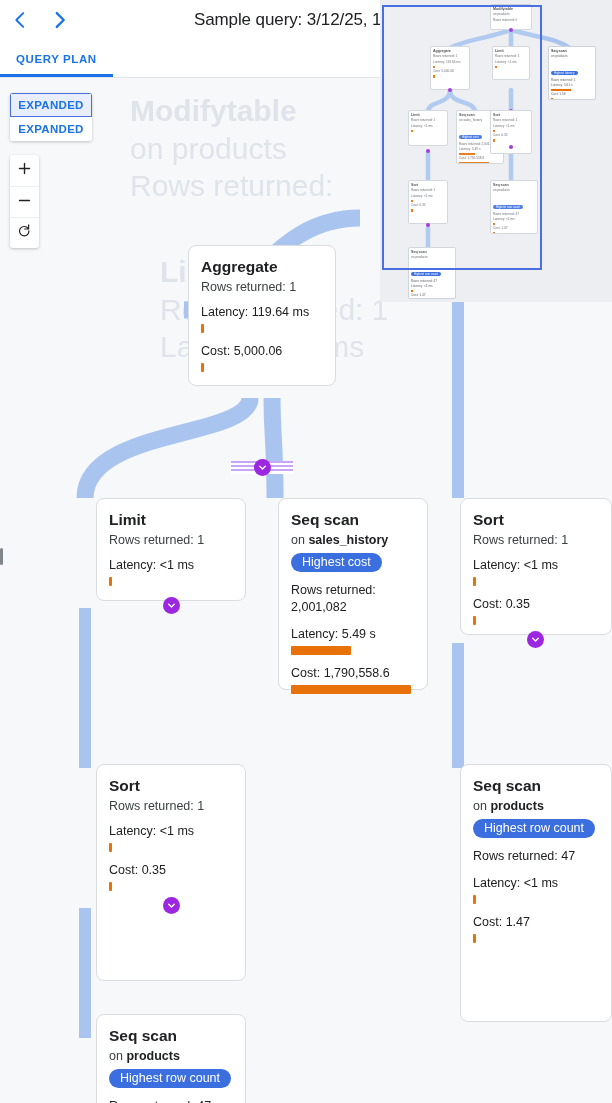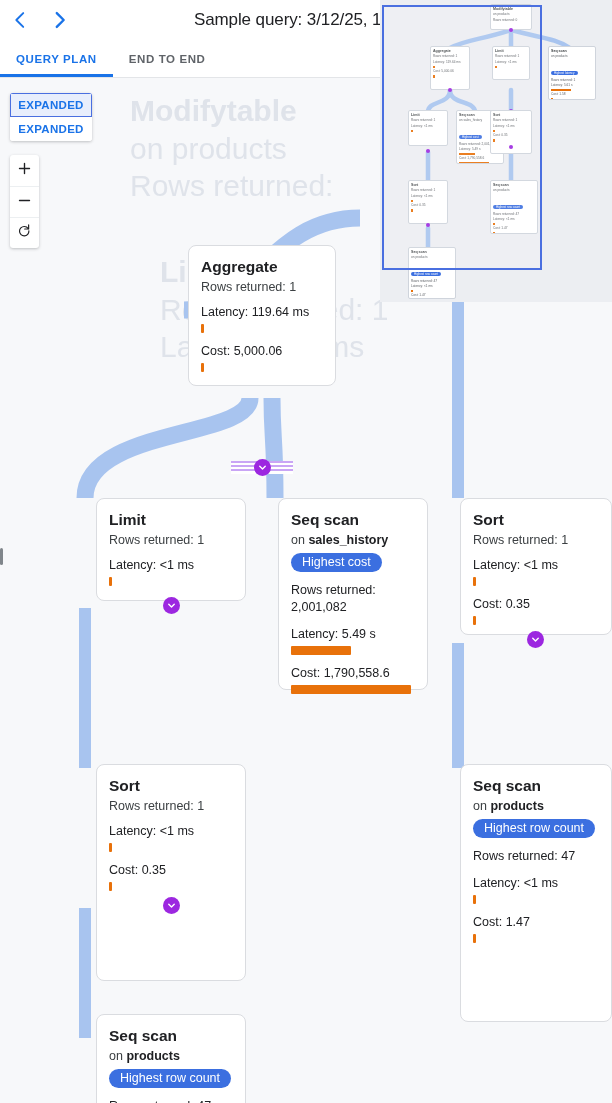--- a/index.html
+++ b/index.html
@@ -177,23 +177,20 @@
         <svg width="16" height="16" viewBox="0 0 24 24">
           <path d="M3 9 V3 H9 M15 3 H21 V9 M21 15 V21 H15 M9 21 H3 V15" fill="none" stroke="#2a5bd7" stroke-width="3" stroke-linecap="square"></path>
         </svg>
       </span>
     </div>
   </div>
 
   <div class="tabs">
     <div class="tab active">
       <span>QUERY PLAN</span>
-    </div>
-    <div class="tab">
-      <span>END TO END</span>
     </div>
   </div>
 
   <div class="canvas">
 
     <div class="ghost-node" style="left:130px; top:14px; font-size:30px;">
       <div>Modifytable</div>
       <div style="font-weight:normal;">on products</div>
       <div style="font-weight:normal;">Rows returned:</div>
     </div>

